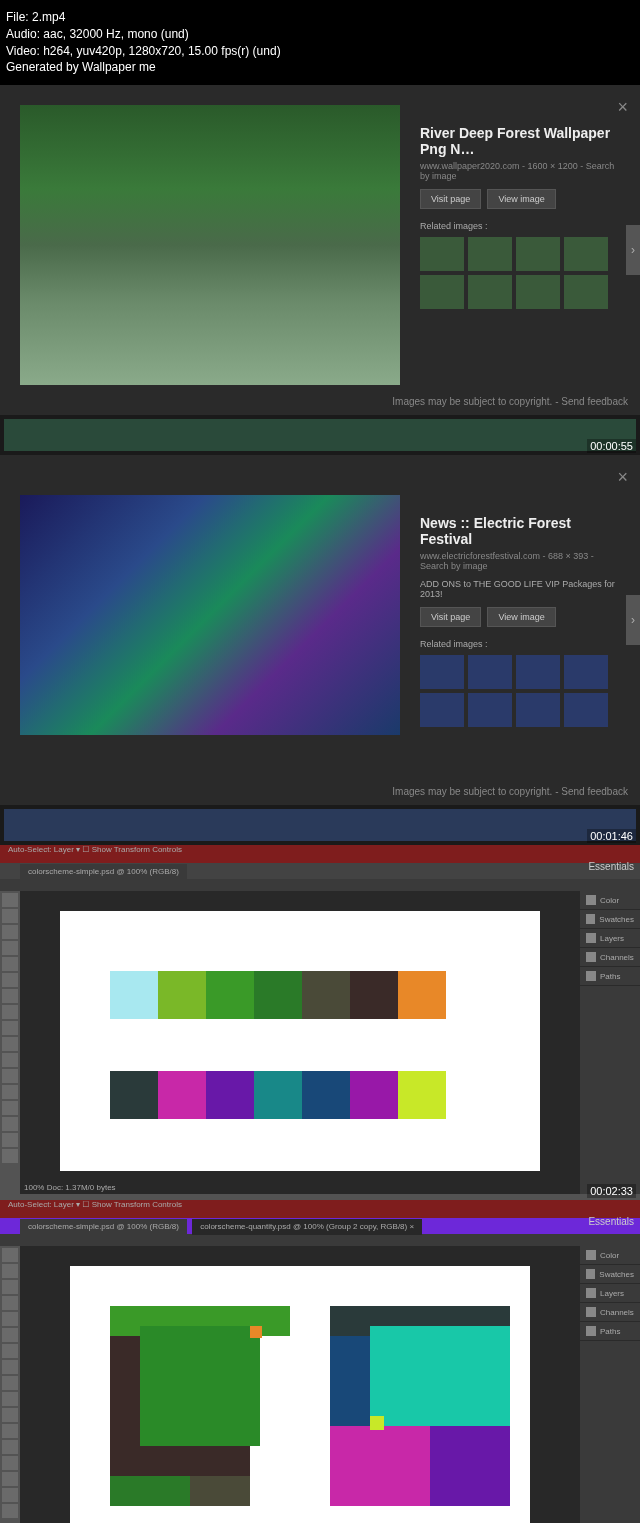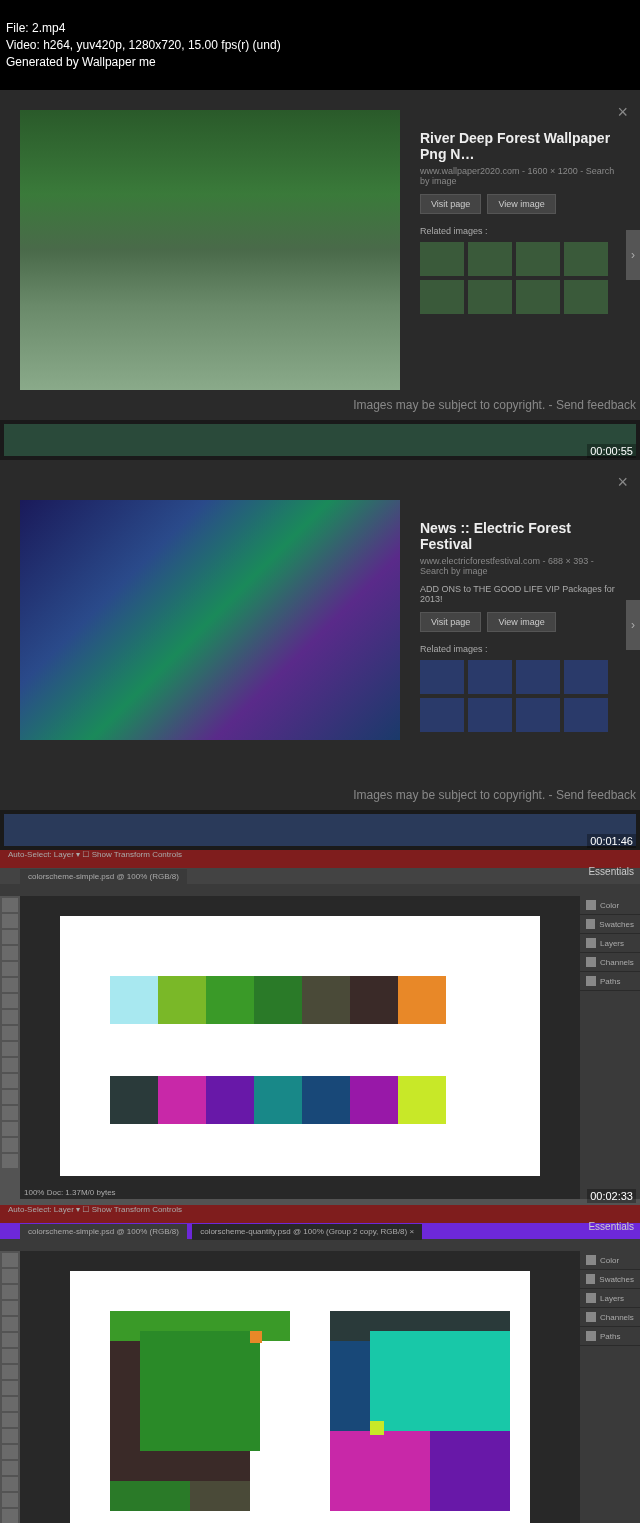--- a/index.html
+++ b/index.html
@@ -1,38 +1,38 @@
 <!DOCTYPE html>
 <html><head>
 <meta charset="utf-8">
 <style>
 *{margin:0;padding:0;box-sizing:border-box}
 body{background:#000;width:640px;font-family:Arial,sans-serif;color:#fff;font-size:12px}
-.header{padding:20px 6px;line-height:1.4}
+.header{padding:9px 6px;line-height:1.4}
 .header p{white-space:nowrap}
 .frame{position:relative;background:#2a2a2a}
 .frame1{height:330px}
 .frame2{height:350px}
 .frame3{height:355px}
 .frame4{height:370px}
 .main-img{position:absolute;left:20px;top:20px;width:380px;height:280px;background:#1a4a1a}
 .forest{background:linear-gradient(180deg,#2a5a2a 0%,#3a7a3a 30%,#4a6a4a 50%,#6a8a6a 70%,#8aaa8a 100%)}
 .electric{background:linear-gradient(135deg,#1a1a5a 0%,#2a4a8a 30%,#1a8a5a 50%,#5a2a8a 70%,#1a3a6a 100%)}
 .info{position:absolute;left:420px;top:40px;width:200px}
 .info h3{font-size:14px;font-weight:bold;margin-bottom:4px;color:#eee}
 .info .meta{font-size:9px;color:#888;margin-bottom:8px}
 .info .desc{font-size:9px;color:#aaa;margin-bottom:8px}
 .btns{display:flex;gap:6px;margin-bottom:12px}
 .btn{padding:4px 10px;background:#444;border:1px solid #555;font-size:9px;color:#ccc;cursor:pointer}
 .related{font-size:9px;color:#aaa;margin-bottom:6px}
 .thumbs{display:flex;flex-wrap:wrap;gap:4px}
 .thumb{width:44px;height:34px;background:#3a5a3a}
 .thumb.e{background:#2a3a6a}
 .close{position:absolute;right:12px;top:12px;color:#888;font-size:18px;cursor:pointer}
-.footer-txt{position:absolute;bottom:8px;right:4px;font-size:12px;color:#888}
+.footer-txt{position:absolute;bottom:8px;right:12px;font-size:10px;color:#888}
 .ts{position:absolute;bottom:2px;right:4px;font-size:11px;color:#fff;background:rgba(0,0,0,0.3);padding:1px 3px}
 .strip{height:40px;background:#1a1a1a;display:flex;padding:4px;position:relative}
 .strip-item{flex:1;background:#2a4a3a}
 .strip-item.e{background:#2a3a5a}
 .ps{background:#535353;height:100%;position:relative}
 .ps-opts{height:18px;background:#7f1d1d;display:flex;padding:0 8px;gap:10px;font-size:8px;color:#aaa}
 .ps-tab{height:16px;background:#3a3a3a;display:inline-flex;align-items:center;padding:0 8px;font-size:8px;color:#aaa;margin-left:20px}
 .ps-body{display:flex;height:calc(100% - 52px)}
 .ps-tools{width:20px;background:#535353;display:flex;flex-direction:column;gap:2px;padding:2px}
 .ps-tool{width:16px;height:14px;background:#6a6a6a}
@@ -56,20 +56,21 @@
 .block{position:absolute}
 .essentials{position:absolute;right:6px;top:16px;font-size:10px;color:#ccc}
 .nav-arr{position:absolute;right:0;top:140px;width:14px;height:50px;background:#555;display:flex;align-items:center;justify-content:center;color:#aaa;cursor:pointer}
 .status{position:absolute;bottom:2px;left:4px;font-size:8px;color:#aaa}
 </style>
 </head>
 <body>
 
 <div class="header">
 <p>File: 2.mp4</p>
+<p>Audio: aac, 32000 Hz, mono (und)</p>
 <p>Video: h264, yuv420p, 1280x720, 15.00 fps(r) (und)</p>
 <p>Generated by Wallpaper me</p>
 </div>
 
 <div class="frame frame1">
   <div class="main-img forest"></div>
   <div class="close">×</div>
   <div class="nav-arr">›</div>
   <div class="info">
     <h3>River Deep Forest Wallpaper Png N…</h3>

